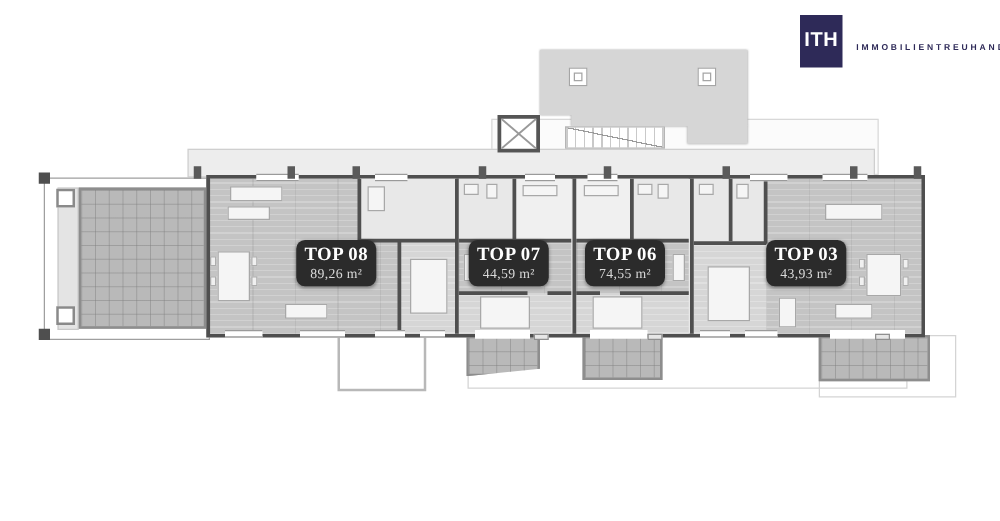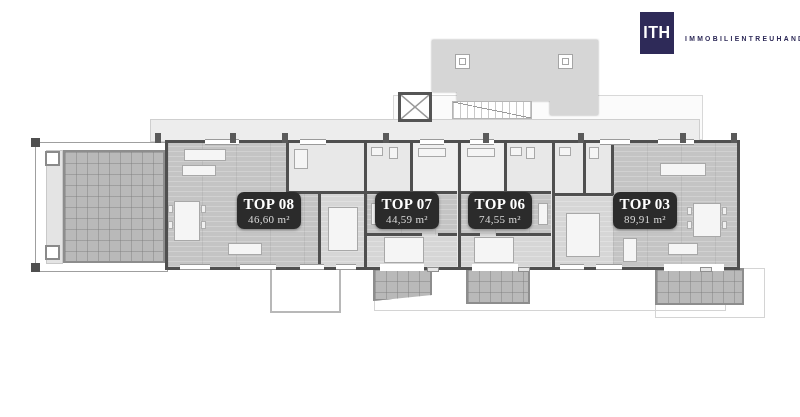--- a/index.html
+++ b/index.html
@@ -214,33 +214,33 @@
   <div class="pilaster" style="left:230px;top:133px;"></div>
   <div class="pilaster" style="left:282px;top:133px;"></div>
   <div class="pilaster" style="left:383px;top:133px;"></div>
   <div class="pilaster" style="left:483px;top:133px;"></div>
   <div class="pilaster" style="left:578px;top:133px;"></div>
   <div class="pilaster" style="left:680px;top:133px;"></div>
   <div class="pilaster" style="left:731px;top:133px;"></div>
 
   <div class="badge" style="left:237px;top:192px;">
     <div class="l1">TOP 08</div>
-    <div class="l2">46,60 m²</div>
+    <div class="l2">89,26 m²</div>
   </div>
   <div class="badge" style="left:375px;top:192px;">
     <div class="l1">TOP 07</div>
     <div class="l2">44,59 m²</div>
   </div>
   <div class="badge" style="left:468px;top:192px;">
     <div class="l1">TOP 06</div>
     <div class="l2">74,55 m²</div>
   </div>
   <div class="badge" style="left:613px;top:192px;">
     <div class="l1">TOP 03</div>
-    <div class="l2">89,91 m²</div>
+    <div class="l2">43,93 m²</div>
   </div>
 
   <div class="abs logo-box">
     <span>ITH</span>
   </div>
   <div class="abs logo-sub">IMMOBILIENTREUHAND</div>
 
 </div>
 
 </body></html>

